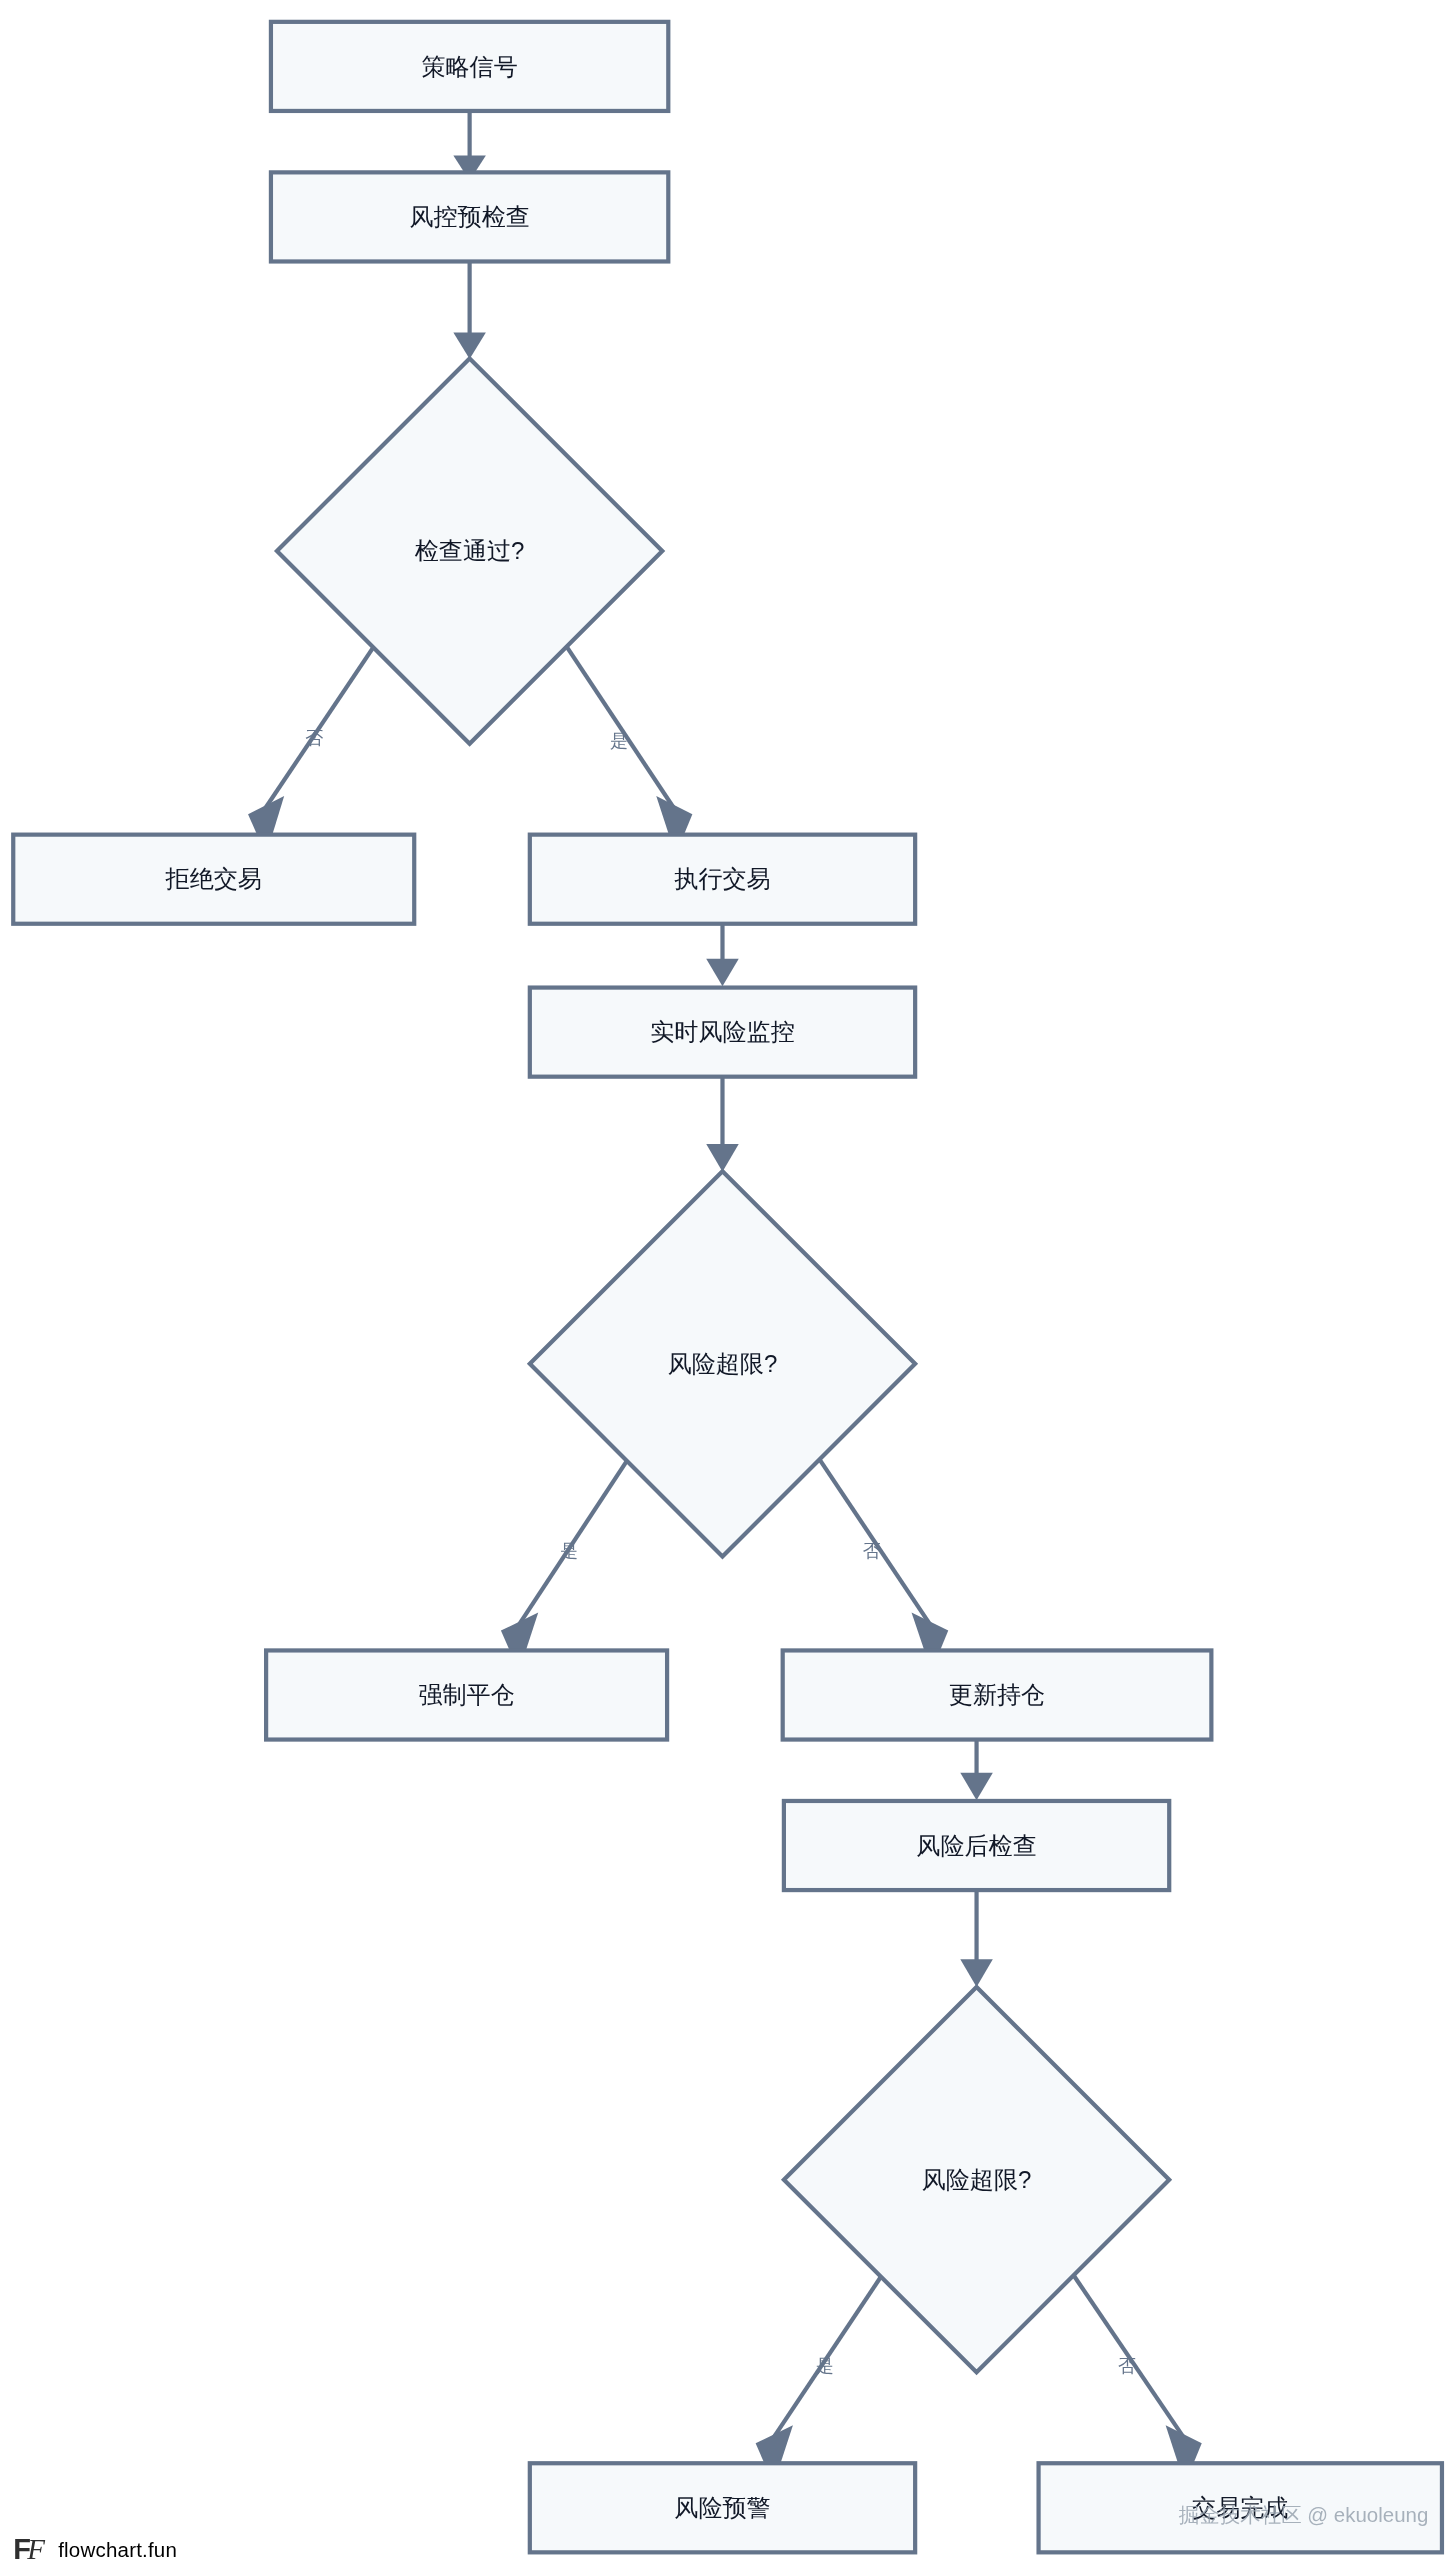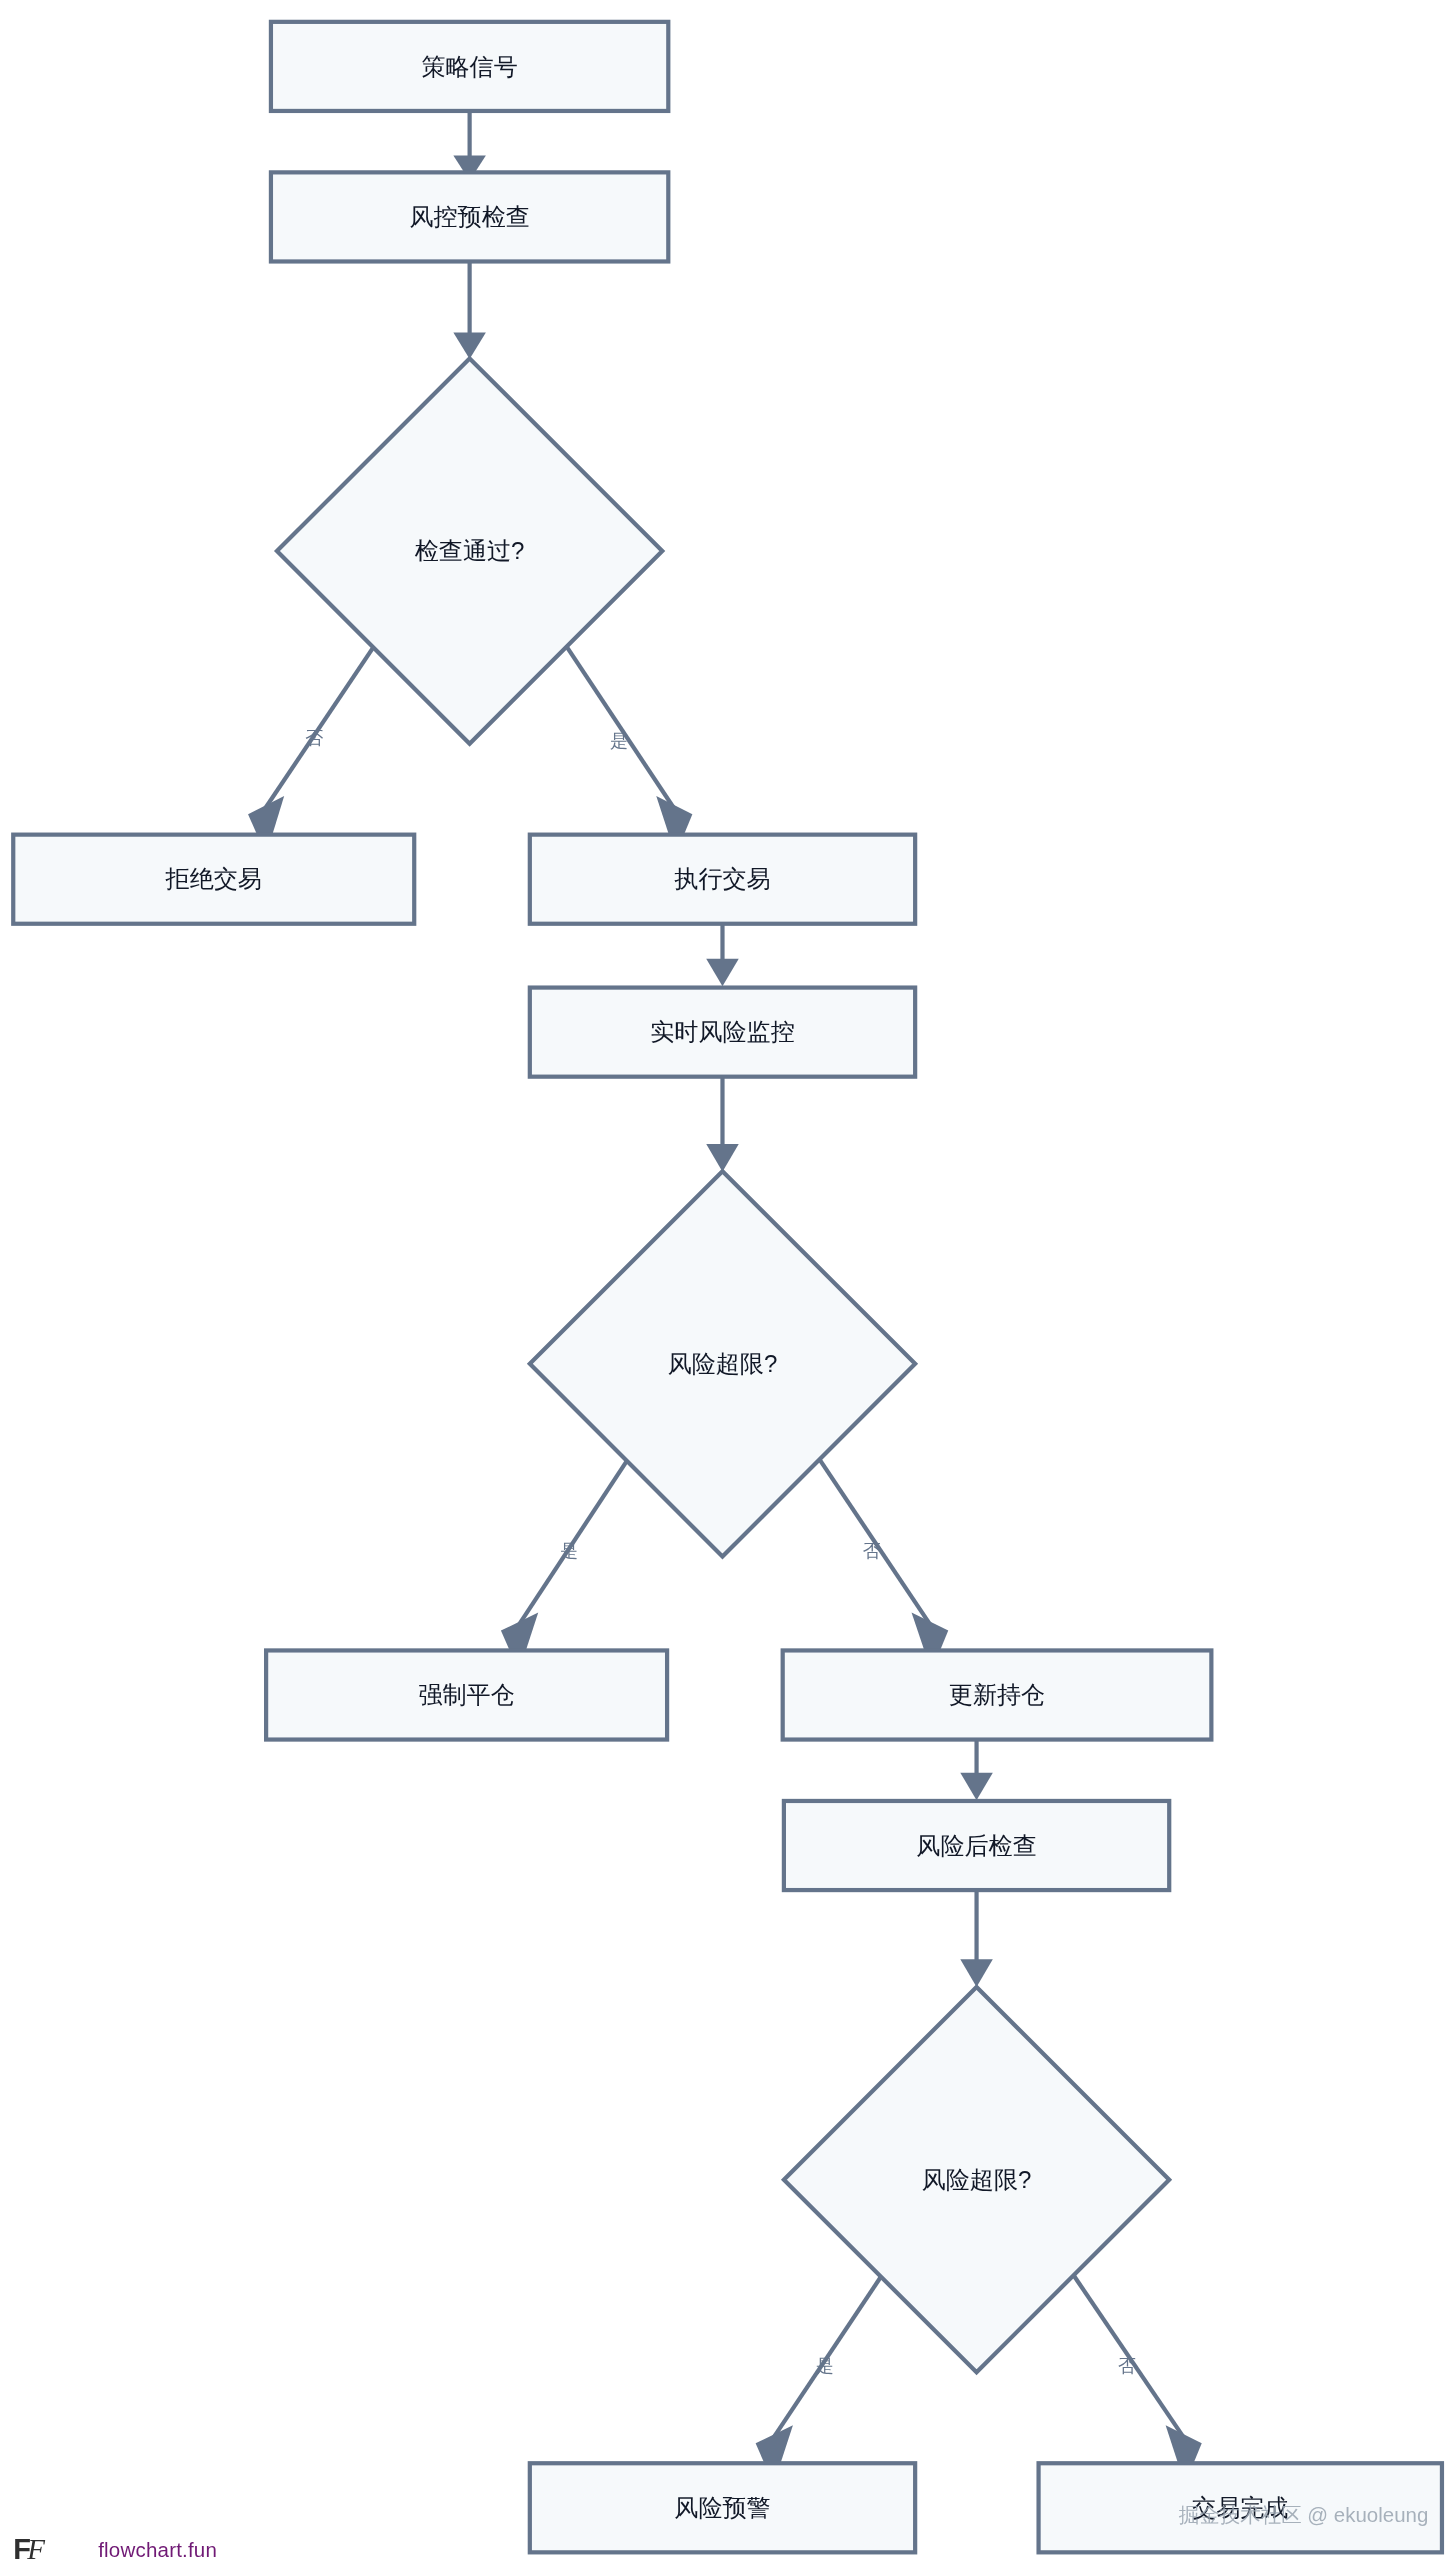--- a/index.html
+++ b/index.html
@@ -92,23 +92,22 @@
   }
   .brand-mark .mark-f2 {
     font-family: "Liberation Serif", "DejaVu Serif", serif;
     font-style: italic;
     font-weight: normal;
     margin-left: -2.4px;
   }
   .brand-name {
     font-family: "Liberation Sans", "DejaVu Sans", sans-serif;
     font-size: 20.5px;
-    color: #701a75;
+    color: #000000;
     letter-spacing: 0.2px;
-    margin-left: 40px;
   }
 </style>
 </head>
 <body>
 
 <div id="canvas">
 
   <svg id="flow-svg" viewBox="0 0 2415 4278">
 
     <g>

